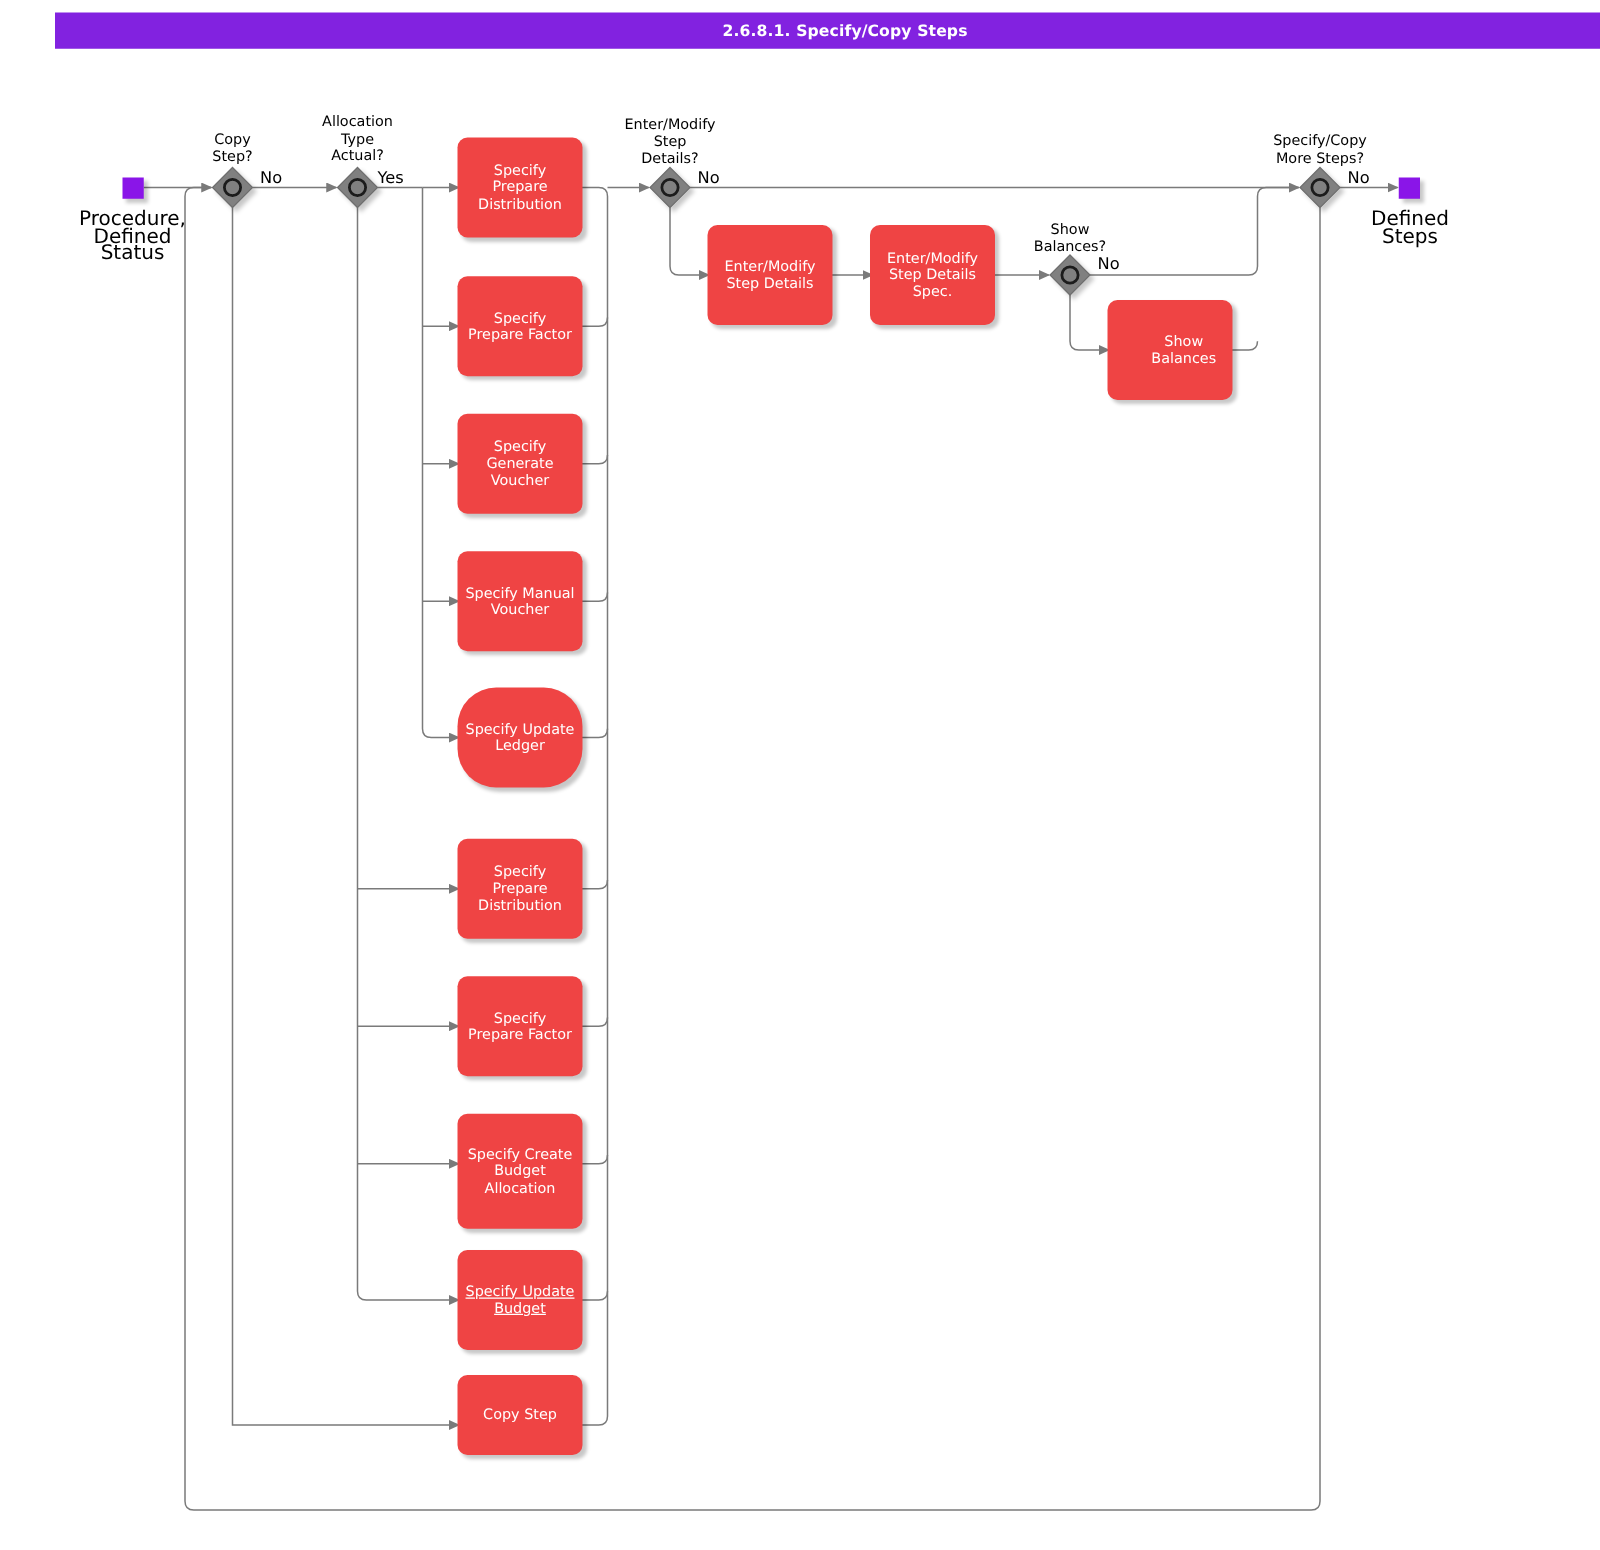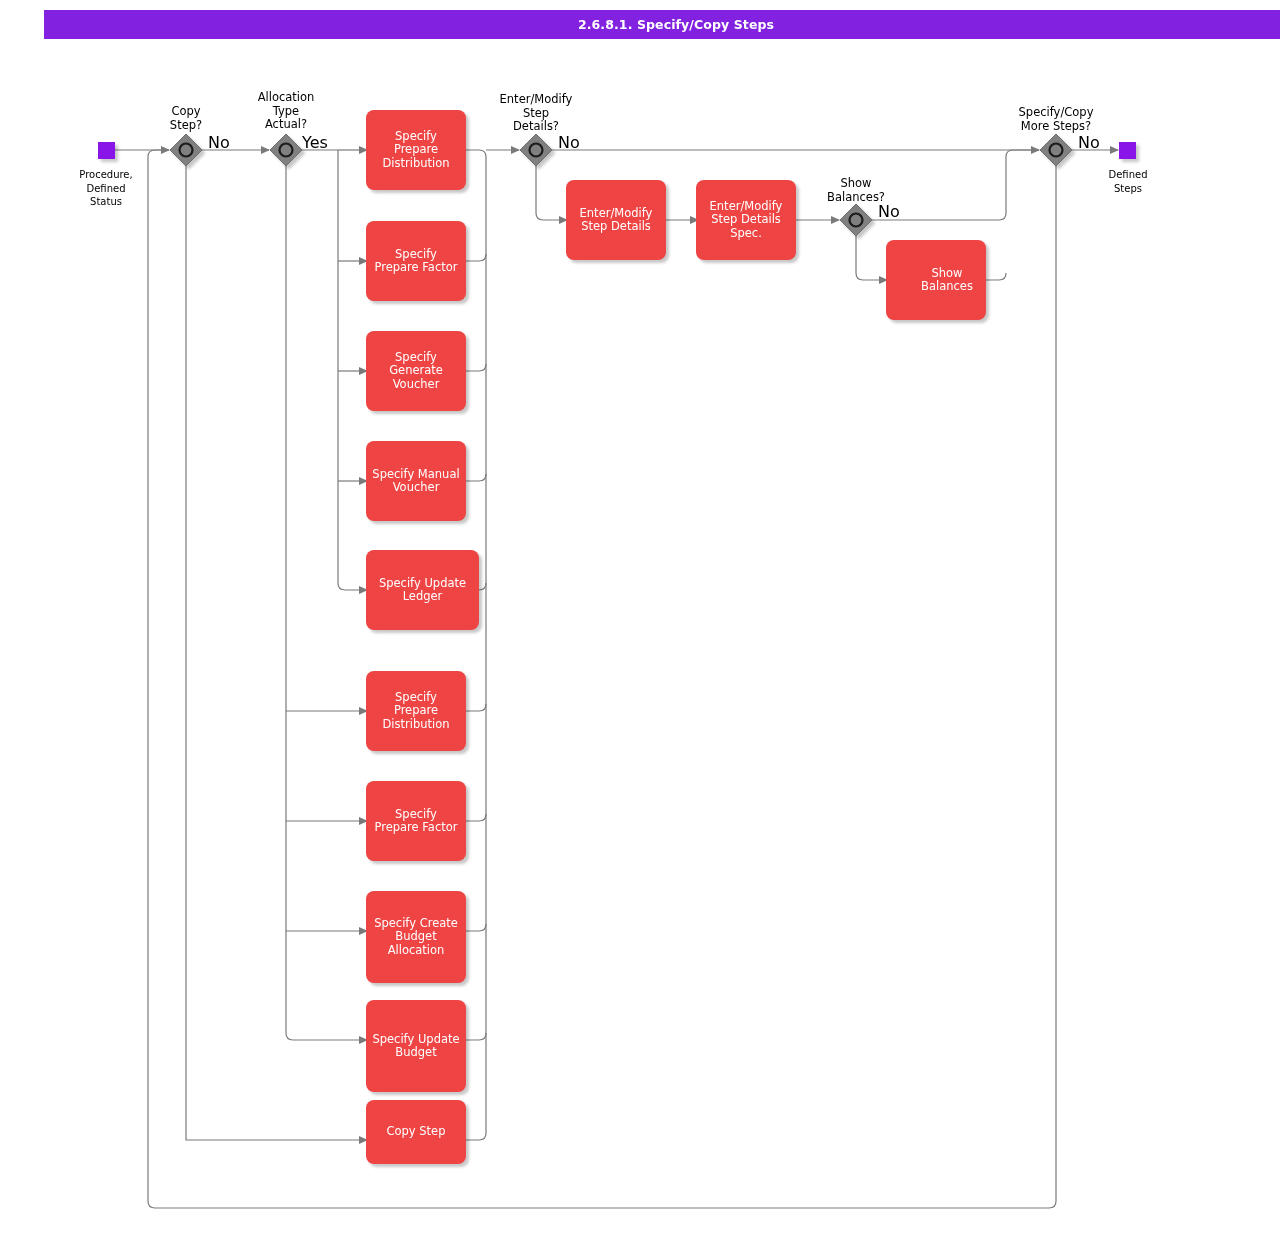--- a/index.html
+++ b/index.html
@@ -63,38 +63,38 @@
   .terminator {
     position: absolute;
     width: 17px;
     height: 17px;
     background: #8A15E8;
     box-shadow: 3px 3px 3px rgba(0,0,0,0.22);
   }
   .term-label {
     position: absolute;
     text-align: center;
-    font-size: 10px;
+    font-size: 16px;
     line-height: 13.5px;
     color: #000000;
     font-family: "DejaVu Sans", sans-serif;
     white-space: pre-line;
   }
   .dec-label {
     position: absolute;
     text-align: center;
     font-size: 11.5px;
     line-height: 13.5px;
     color: #000000;
     font-family: "DejaVu Sans", sans-serif;
     white-space: pre-line;
   }
   .edge-label {
     position: absolute;
-    font-size: 16px;
+    font-size: 13px;
     line-height: 13px;
     color: #000000;
     font-family: "DejaVu Sans", sans-serif;
   }
 </style>
 </head>
 <body>
 
 <div id="canvas">
 
@@ -220,32 +220,32 @@
 Prepare
 Distribution</div>
   <div class="node-box" style="left:330px; top:221px; width:100px; height:80px;">Specify
 Prepare
 Factor</div>
   <div class="node-box" style="left:330px; top:441px; width:100px; height:80px;">Specify Manual
 Voucher</div>
   <div class="node-box" style="left:330px; top:331px; width:100px; height:80px;">Specify
 Generate
 Voucher</div>
-  <div class="node-box" style="left:330px; top:550px; width:113px; height:80px;">Specify
+  <div class="node-box" style="left:330px; top:550px; width:100px; height:80px;border-radius:31px;">Specify
 Update
 Ledger</div>
 
   <div class="node-box" style="left:330px; top:671px; width:100px; height:80px;">Specify Prepare
 Distribution</div>
   <div class="node-box" style="left:330px; top:781px; width:100px; height:80px;">Specify Prepare
 Factor</div>
   <div class="node-box" style="left:330px; top:891px; width:100px; height:92px;">Specify Create
 Budget
 Allocation</div>
-  <div class="node-box" style="left:330px; top:1000px; width:100px; height:92px;">Specify
+  <div class="node-box" style="left:330px; top:1000px; width:100px; height:80px;text-decoration:underline;">Specify
 Update
 Budget</div>
   <div class="node-box" style="left:330px; top:1100px; width:100px; height:64px;">Copy Step</div>
 
   <div class="node-box" style="left:530px; top:180px; width:100px; height:80px;">Enter/Modify
 Step Details</div>
   <div class="node-box" style="left:660px; top:180px; width:100px; height:80px;">Enter/Modify
 Step Details
 Spec.</div>
   <div class="node-box" style="left:850px; top:240px; width:100px; height:80px;padding-left:28px;">Show Balances</div>

